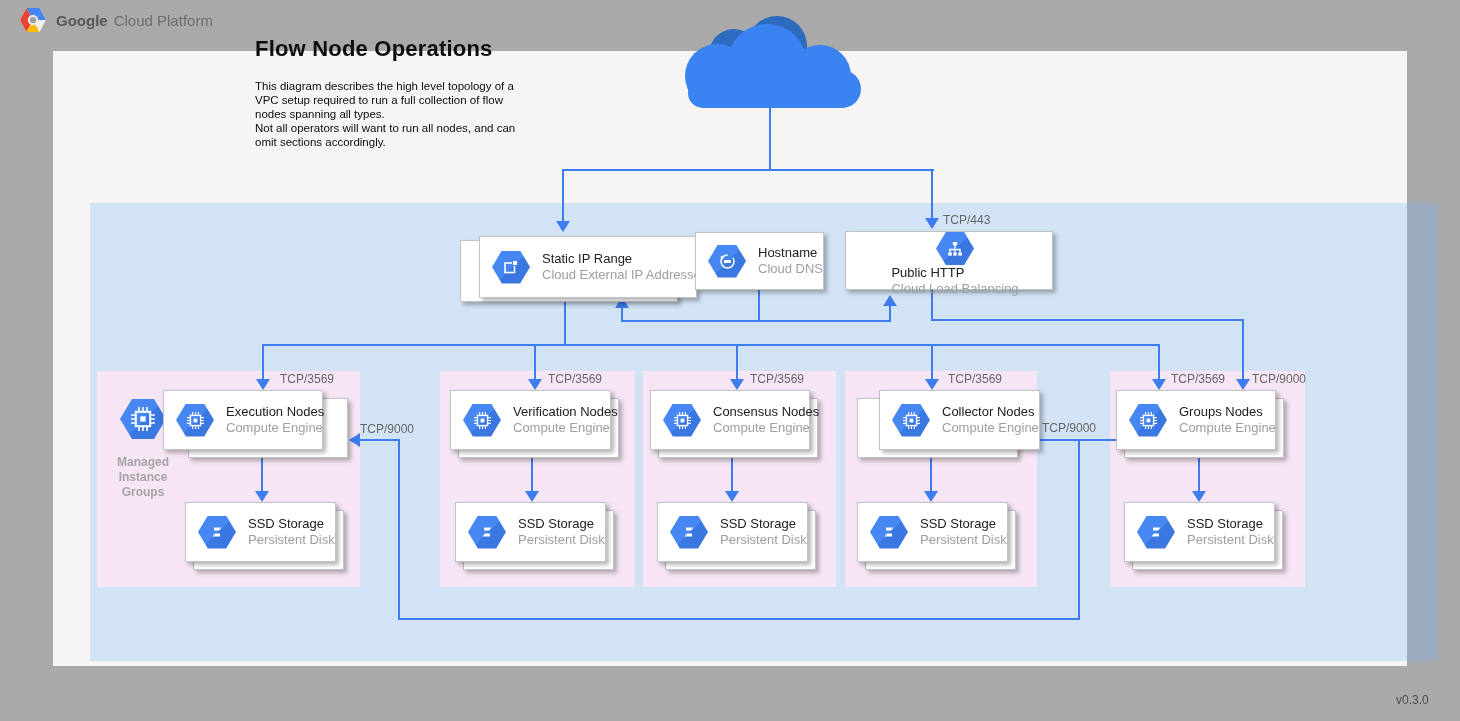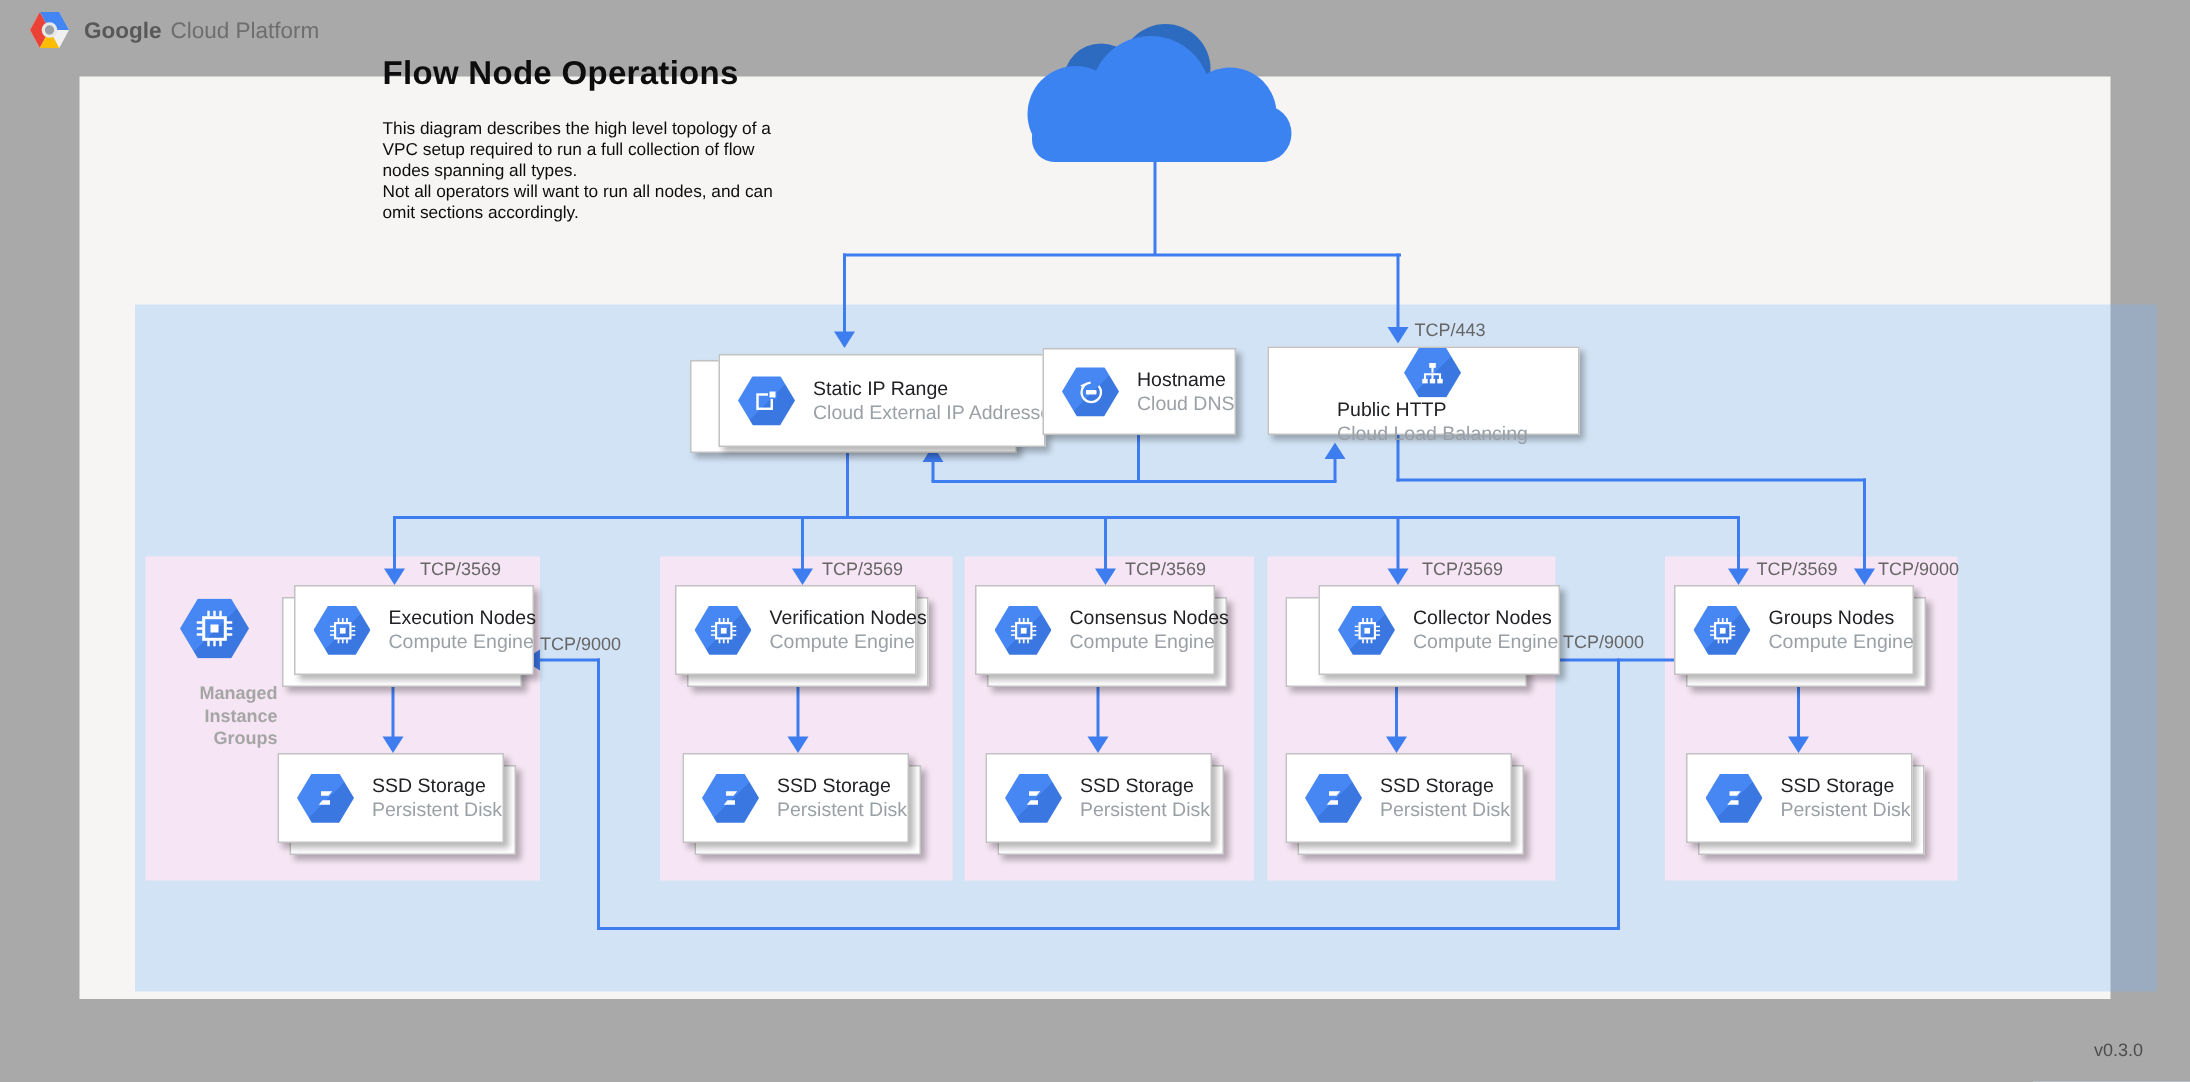--- a/index.html
+++ b/index.html
@@ -198,26 +198,26 @@
     </div>
   </div>
 
   <div class="abs hex hex-lg" style="left:120px;top:399px;z-index:4;">
     <svg width="24" height="24" viewBox="0 0 18 18">
       <path d="M6 0v3M9 0v3M12 0v3M6 15v3M9 15v3M12 15v3M0 6h3M0 9h3M0 12h3M15 6h3M15 9h3M15 12h3" stroke="#fff" stroke-width="1.2"></path>
       <rect x="3.6" y="3.6" width="10.8" height="10.8" fill="none" stroke="#fff" stroke-width="1.5"></rect>
       <rect x="7" y="7" width="4" height="4" fill="#fff"></rect>
     </svg>
   </div>
-  <div id="mig-label" class="abs" style="left:101px;top:455px;width:84px;text-align:right;">Managed
+  <div id="mig-label" class="abs" style="left:101px;top:455px;width:84px;">Managed
 Instance
 Groups</div>
 
   <div class="abs backcard" style="left:188px;top:398px;width:160px;height:60px;"></div>
-  <div class="abs card" style="left:196px;top:390px;width:160px;height:60px;">
+  <div class="abs card" style="left:163px;top:390px;width:160px;height:60px;">
     <div class="hex hex-md">
       <svg width="17" height="17" viewBox="0 0 18 18">
         <path d="M6 0v3M9 0v3M12 0v3M6 15v3M9 15v3M12 15v3M0 6h3M0 9h3M0 12h3M15 6h3M15 9h3M15 12h3" stroke="#fff" stroke-width="1.2"></path>
         <rect x="3.6" y="3.6" width="10.8" height="10.8" fill="none" stroke="#fff" stroke-width="1.5"></rect>
         <rect x="7" y="7" width="4" height="4" fill="#fff"></rect>
       </svg>
     </div>
     <div class="card-text">
       <div class="card-title">Execution Nodes</div>
       <div class="card-sub">Compute Engine</div>

